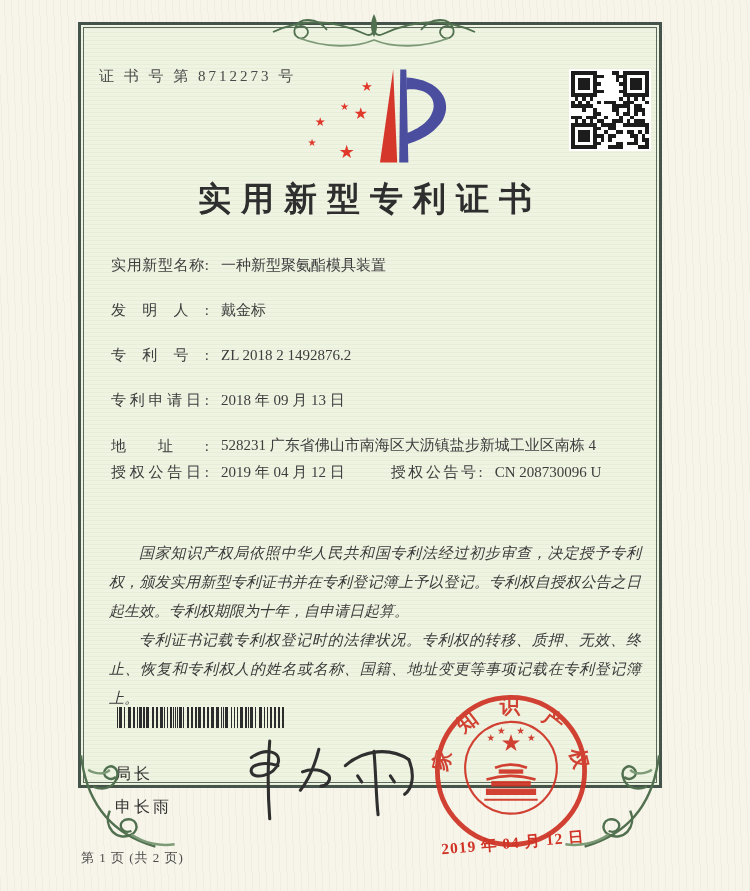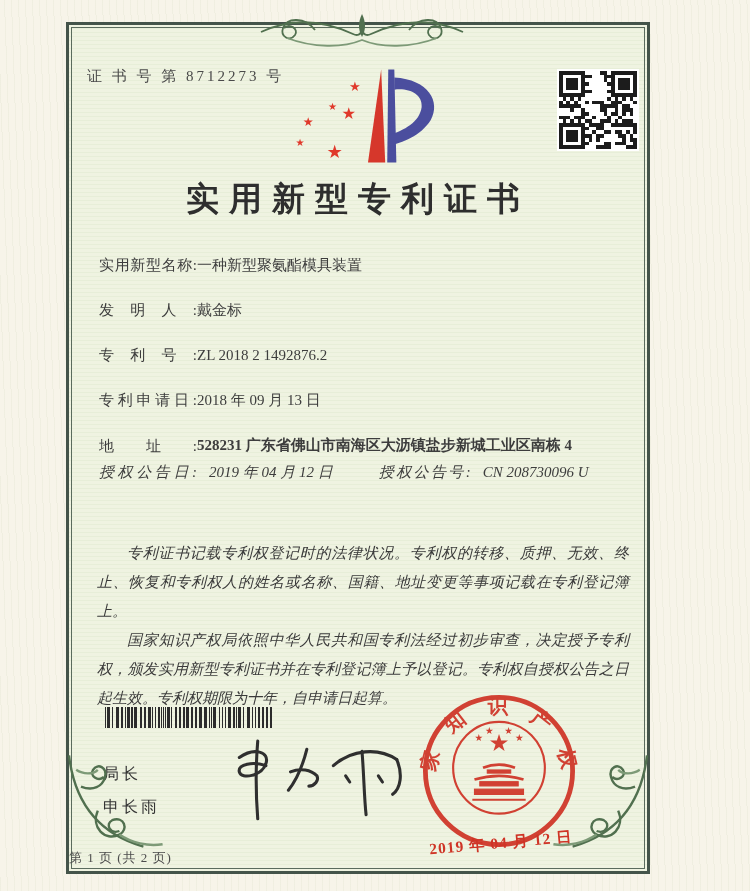--- a/index.html
+++ b/index.html
@@ -5,21 +5,21 @@
   html,body{margin:0;padding:0;}
   body{
     width:750px;height:891px;position:relative;overflow:hidden;
     background:
       repeating-linear-gradient(88deg, rgba(176,190,150,0.10) 0 1px, transparent 1px 7px),
       #f7f4e9;
     font-family:"Liberation Serif","DejaVu Serif",serif;
     color:#3c3c3c;
   }
   .cert{
-    position:absolute;left:66px;top:22px;width:584px;height:852px;
+    position:absolute;left:78px;top:22px;width:584px;height:766px;
     border:3px solid #44544a;
     background:
       repeating-linear-gradient(180deg, #eff3e1 0 3px, #e7eed8 3px 4px);
     box-sizing:border-box;
   }
   .cert-inner-line{
     position:absolute;inset:2px;border:1px solid #5a6b5d;pointer-events:none;
   }
   .abs{position:absolute;}
 
@@ -27,23 +27,23 @@
 
   .logo{left:218px;top:34px;width:162px;height:112px;}
   .qr{left:488px;top:44px;width:82px;height:82px;background:#fff;padding:2px;box-sizing:border-box;}
 
   .title{left:0;top:152px;width:100%;text-align:center;font-size:33px;font-weight:600;
          letter-spacing:10px;color:#2e2e2e;}
 
   .fields{left:30px;top:228px;width:528px;font-size:15px;color:#3d3d3d;}
   .row{display:flex;margin-bottom:21px;line-height:24px;}
   .row .lbl{flex:0 0 98px;text-align:justify;text-align-last:justify;}
-  .row .val{flex:1;}
-  .addr .val div{line-height:25px;font-weight:bold;}
-  .grant-row{display:flex;margin-top:1px;line-height:24px;font-style:italic;}
+  .row .val{margin-left:12px;flex:1;}
+  .addr .val div{line-height:25px;}
+  .grant-row{display:flex;margin-top:1px;line-height:24px;}
   .grant-row .pair{display:flex;}
   .grant-row .pair .lbl{flex:0 0 98px;text-align:justify;text-align-last:justify;}
   .grant-row .pair.right{margin-left:46px;}
   .grant-row .pair.right .lbl{flex:0 0 92px;}
   .grant-row .val{margin-left:12px;}
 
   .body-text{left:28px;top:514px;width:532px;}
   .body-text p{margin:0;font-size:15px;font-style:italic;line-height:29px;
                text-align:justify;text-indent:2em;color:#3a3a3a;}
 
@@ -350,22 +350,22 @@
         <span class="val">2019 年 04 月 12 日</span>
       </span>
       <span class="pair right">
         <span class="lbl">授权公告号:</span>
         <span class="val">CN 208730096 U</span>
       </span>
     </div>
   </div>
 
   <div class="abs body-text">
+    <p>国家知识产权局依照中华人民共和国专利法经过初步审查，决定授予专利权，颁发实用新型专利证书并在专利登记簿上予以登记。专利权自授权公告之日起生效。专利权期限为十年，自申请日起算。</p>
     <p>专利证书记载专利权登记时的法律状况。专利权的转移、质押、无效、终止、恢复和专利权人的姓名或名称、国籍、地址变更等事项记载在专利登记簿上。</p>
-    <p>国家知识产权局依照中华人民共和国专利法经过初步审查，决定授予专利权，颁发实用新型专利证书并在专利登记簿上予以登记。专利权自授权公告之日起生效。专利权期限为十年，自申请日起算。</p>
   </div>
 
   <div class="abs barcode" id="barcode">
       <span class="b" style="width:1px"></span>
       <span class="w" style="width:1px"></span>
       <span class="b" style="width:3px"></span>
       <span class="w" style="width:2px"></span>
       <span class="b" style="width:1px"></span>
       <span class="w" style="width:3px"></span>
       <span class="b" style="width:3px"></span>

